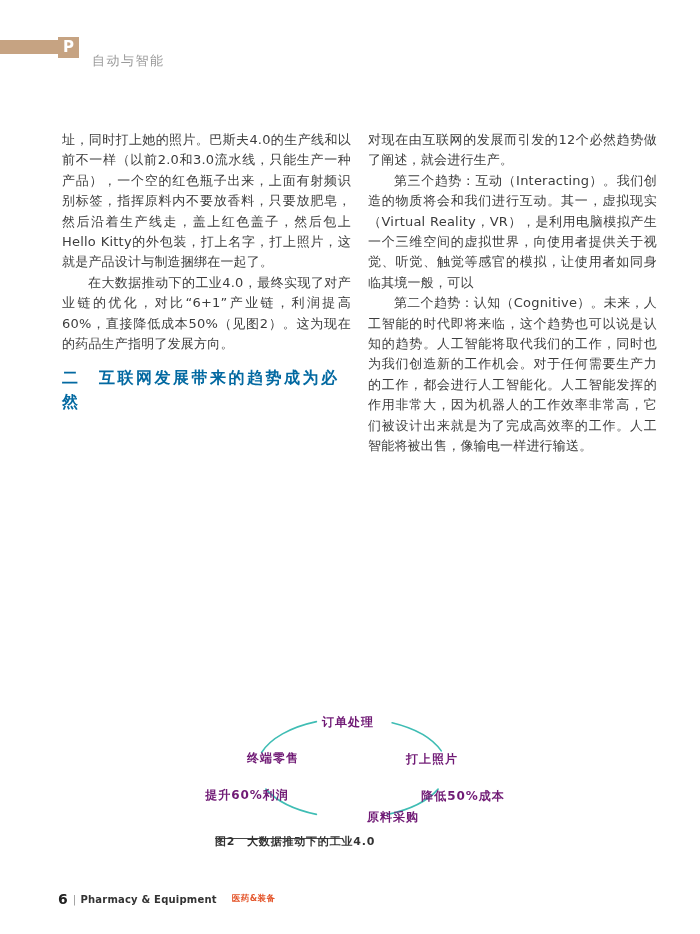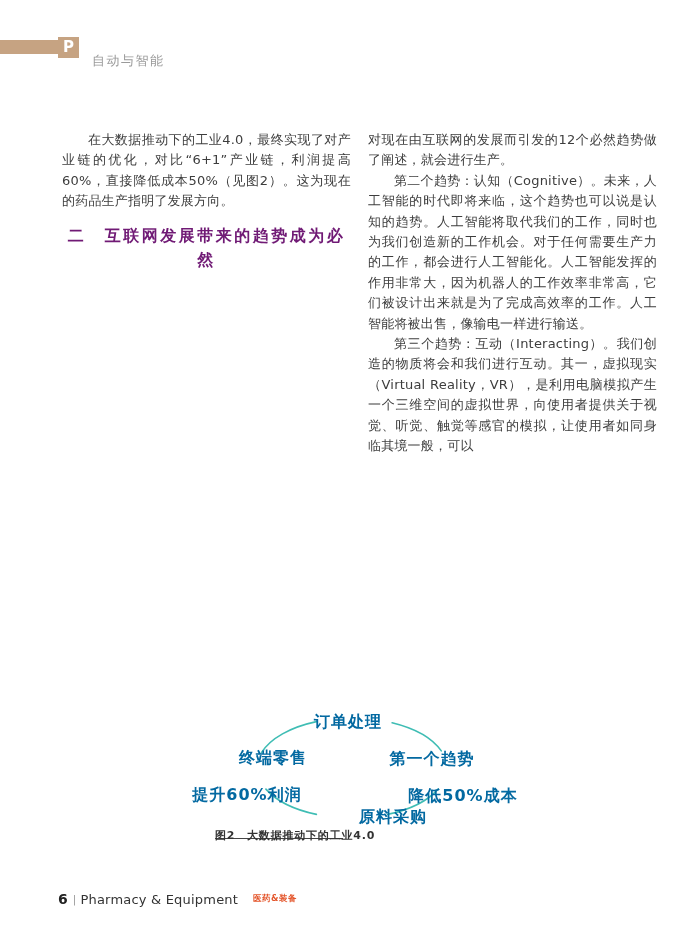--- a/index.html
+++ b/index.html
@@ -45,107 +45,108 @@
     color: #3d3d3d;
     text-align: justify;
     letter-spacing: 0.2px;
   }
   .col-left  { left: 62px;  }
   .col-right { left: 368px; }
   .col p { text-indent: 2em; }
   .col p.no-indent { text-indent: 0; }
 
   .section-heading {
-    color: #701a75;
+    color: #0369a1;
     font-weight: bold;
     font-size: 16px;
     line-height: 24px;
     letter-spacing: 2.5px;
     margin-top: 12px;
     margin-bottom: 8px;
     text-indent: 0;
-    text-align: center;
+    text-align: left;
   }
 
   
   .figure { position: absolute; left: 190px; top: 700px; width: 330px; height: 170px; }
   .figure svg { position: absolute; left: 0; top: 0; }
   .fig-label {
     position: absolute;
     transform: translate(-50%, -50%);
-    color: #0369a1;
+    color: #701a75;
     font-weight: bold;
-    font-size: 16px;
+    font-size: 12px;
     letter-spacing: 1px;
     white-space: nowrap;
   }
   .fig-node-top    { left: 158px; top: 22px; }
   .fig-node-left   { left: 83px;  top: 58px; }
   .fig-node-right  { left: 242px; top: 59px; }
   .fig-node-bottom { left: 161px; top: 117px; margin-left: 42px; }
   .fig-ann-left    { left: 57px;  top: 95px; }
   .fig-ann-right   { left: 273px; top: 96px; }
 
   .fig-caption-rule {
     position: absolute; left: 25px; top: 138px;
     width: 128px; height: 0;
     border-top: 1px solid #444444;
   }
   .fig-caption {
-    position: absolute; left: 25px; top: 128px;
+    position: absolute; left: 25px; top: 134px;
     font-size: 11px;
     font-weight: 600;
     color: #333333;
     letter-spacing: 0.8px;
     white-space: nowrap;
   }
 
   
   .footer {
     position: absolute; left: 58px; top: 891px;
     display: flex; align-items: center;
     white-space: nowrap;
   }
   .footer-page { font-size: 14px; font-weight: 600; color: #222222; }
   .footer-sep  { font-size: 11px; color: #555555; margin: 0 4px 0 5px; font-weight: 300; }
-  .footer-en   { font-size: 13px; font-weight: normal; color: #333333; letter-spacing: 0.2px; }
+  .footer-en   { font-size: 10px; font-weight: bold; color: #333333; letter-spacing: 0.2px; }
   .footer-cn   { font-size: 8.5px; font-weight: bold; color: #e4562c; margin-left: 5px; letter-spacing: 0.5px; padding-left: 10px; }
 </style>
 </head>
 <body>
 
 <div class="header">
   <div class="header-bar"></div>
   <div class="header-logo">P</div>
   <div class="header-title">自动与智能</div>
 </div>
 
 <div class="col col-left">
+  <p class="no-indent">址，同时打上她的照片。巴斯夫4.0的生产线和以前不一样（以前2.0和3.0流水线，只能生产一种产品），一个空的红色瓶子出来，上面有射频识别标签，指挥原料内不要放香料，只要放肥皂，然后沿着生产线走，盖上红色盖子，然后包上Hello Kitty的外包装，打上名字，打上照片，这就是产品设计与制造捆绑在一起了。</p>
   <p>在大数据推动下的工业4.0，最终实现了对产业链的优化，对比“6+1”产业链，利润提高60%，直接降低成本50%（见图2）。这为现在的药品生产指明了发展方向。</p>
   <h2 class="section-heading">二　互联网发展带来的趋势成为必然</h2>
 </div>
 
 <div class="col col-right">
   <p class="no-indent">对现在由互联网的发展而引发的12个必然趋势做了阐述，就会进行生产。</p>
+  <p>第三个趋势：互动（Interacting）。我们创造的物质将会和我们进行互动。其一，虚拟现实（Virtual Reality，VR），是利用电脑模拟产生一个三维空间的虚拟世界，向使用者提供关于视觉、听觉、触觉等感官的模拟，让使用者如同身临其境一般，可以</p>
   <p>第二个趋势：认知（Cognitive）。未来，人工智能的时代即将来临，这个趋势也可以说是认知的趋势。人工智能将取代我们的工作，同时也为我们创造新的工作机会。对于任何需要生产力的工作，都会进行人工智能化。人工智能发挥的作用非常大，因为机器人的工作效率非常高，它们被设计出来就是为了完成高效率的工作。人工智能将被出售，像输电一样进行输送。</p>
-  <p>第三个趋势：互动（Interacting）。我们创造的物质将会和我们进行互动。其一，虚拟现实（Virtual Reality，VR），是利用电脑模拟产生一个三维空间的虚拟世界，向使用者提供关于视觉、听觉、触觉等感官的模拟，让使用者如同身临其境一般，可以</p>
 </div>
 
 <div class="figure">
   <svg width="330" height="135" viewBox="0 0 330 135">
     <g fill="none" stroke="#3fbdb4" stroke-width="1.6" stroke-linecap="round">
       <path d="M202.1,22.7 A95,50 0 0 1 251.3,50.9"></path>
       <path d="M248.1,89.1 A95,50 0 0 1 197.6,114.4"></path>
       <path d="M126.4,114.4 A95,50 0 0 1 75.9,89.1"></path>
       <path d="M71.6,52.5 A95,50 0 0 1 126.4,21.6"></path>
     </g>
   </svg>
   <span class="fig-label fig-node-top">订单处理</span>
   <span class="fig-label fig-node-left">终端零售</span>
-  <span class="fig-label fig-node-right">第一个趋势</span>
+  <span class="fig-label fig-node-right">打上照片</span>
   <span class="fig-label fig-node-bottom">原料采购</span>
   <span class="fig-label fig-ann-left">提升60%利润</span>
   <span class="fig-label fig-ann-right">降低50%成本</span>
 
   <div class="fig-caption-rule"></div>
   <div class="fig-caption">图2　大数据推动下的工业4.0</div>
 </div>
 
 <div class="footer">
   <span class="footer-page">6</span>

